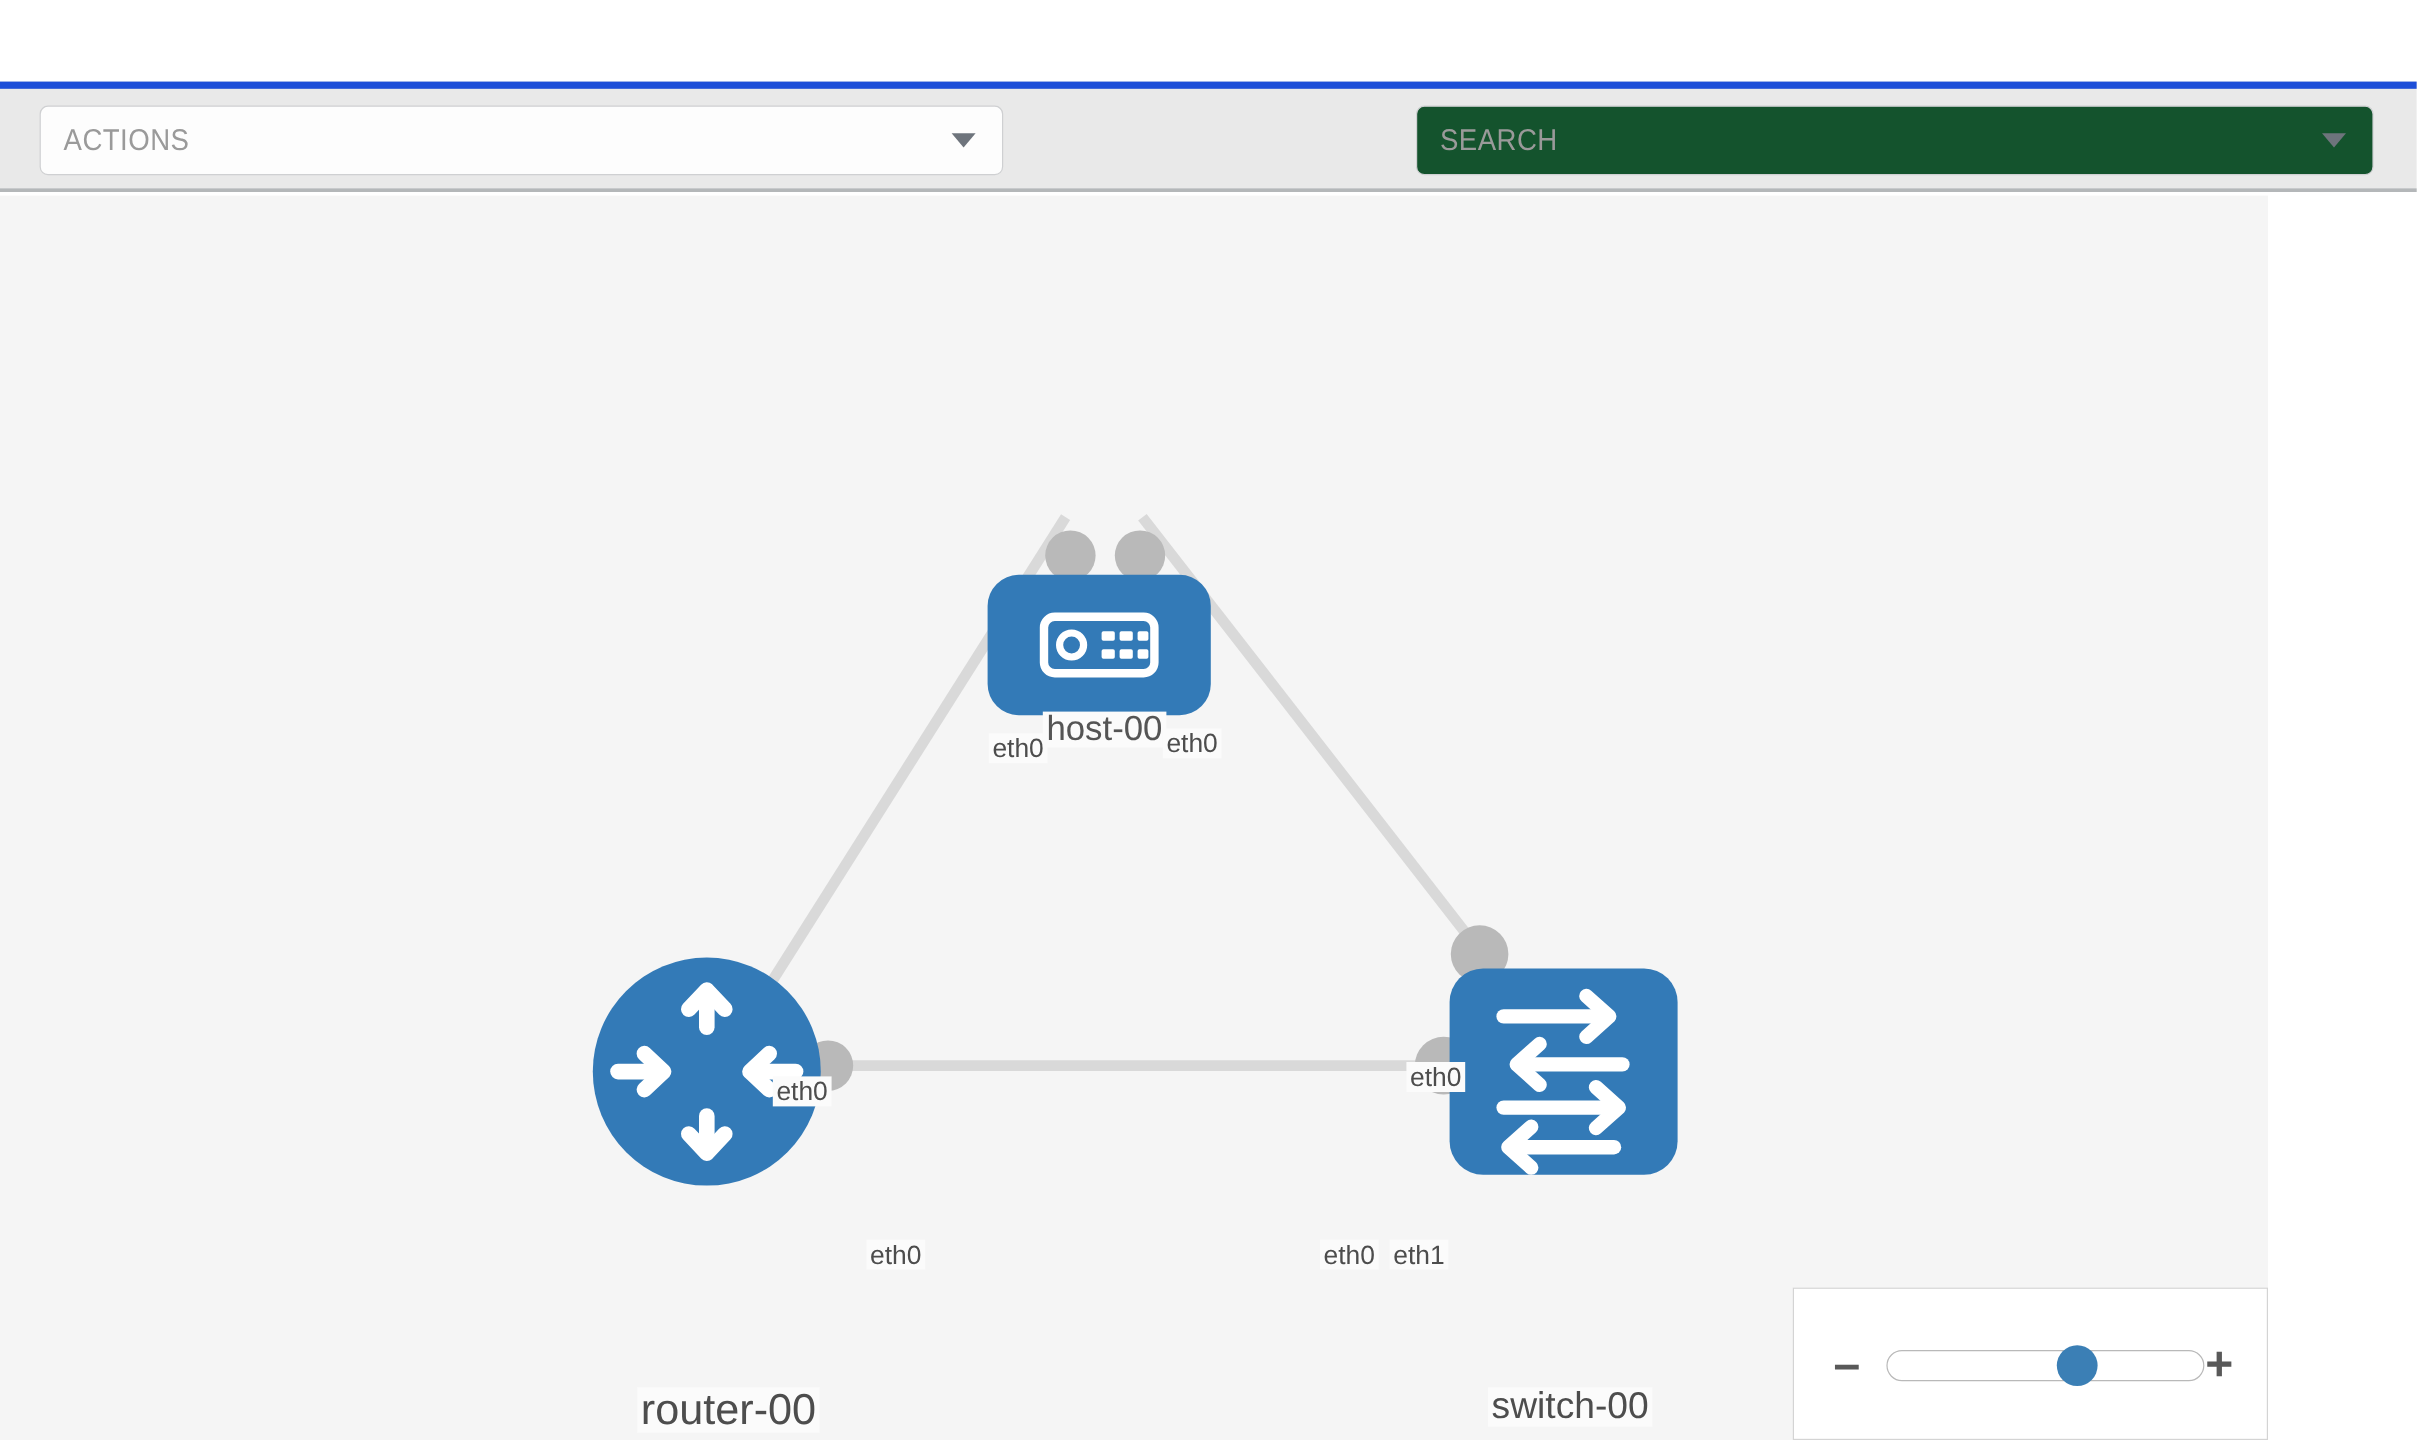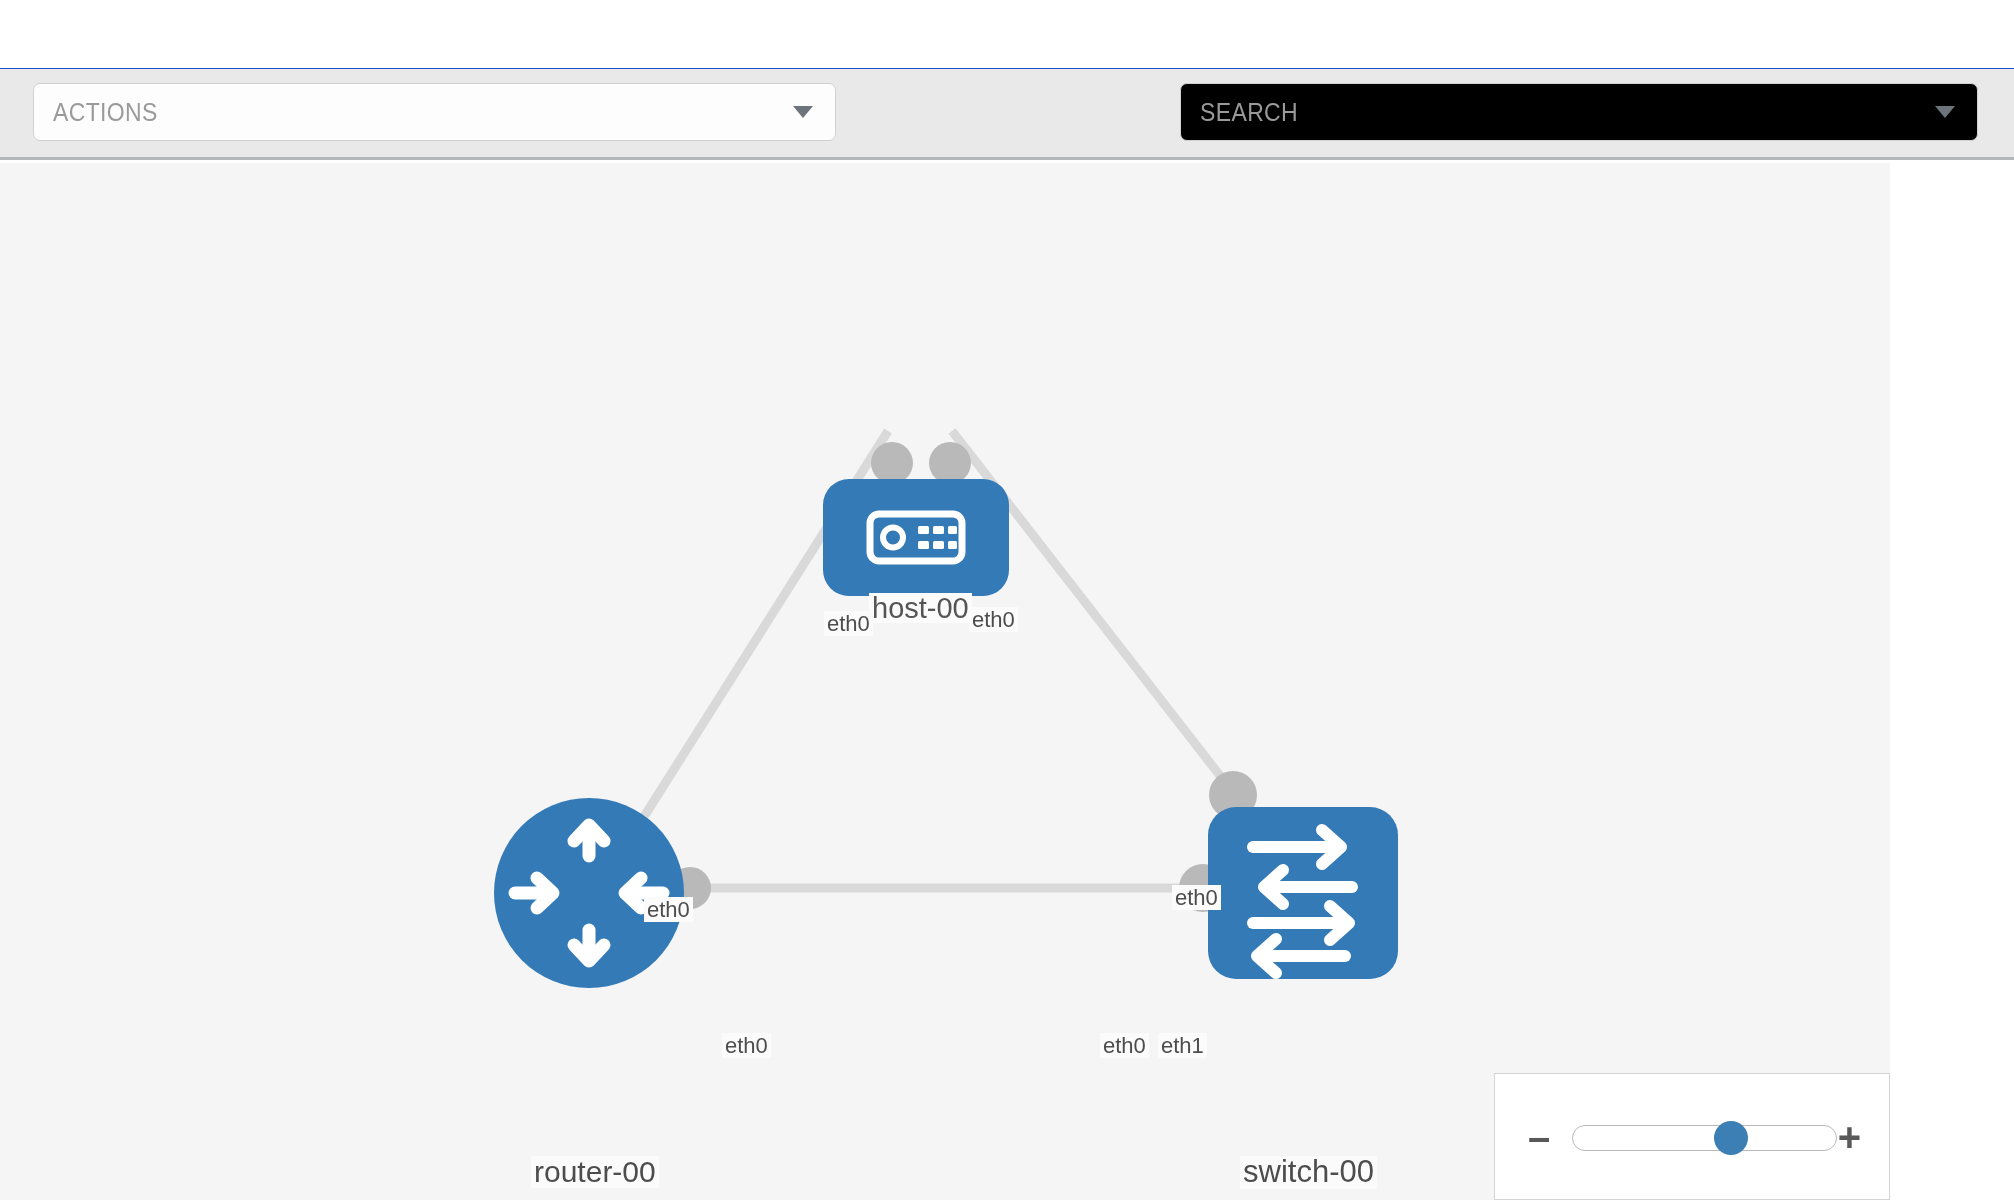--- a/index.html
+++ b/index.html
@@ -31,21 +31,21 @@
     position: absolute; right: 27px; top: 18px;
     width: 34px; height: 34px; border-radius: 50%;
     background: #c9c9c9; cursor: pointer;
   }
   .close-btn svg { display: block; }
 
   
   .toolbar {
     position: absolute; left: 0; top: 68px; width: 2014px; height: 92px;
     background: #e9e9e9;
-    border-top: 1px solid #1d4ed8;
+    border-top: 6px solid #1d4ed8;
     border-bottom: 3px solid #b4b7b9;
   }
   .actions-select {
     position: absolute; left: 33px; top: 14px;
     width: 803px; height: 58px;
     background: #fdfdfd;
     border: 1px solid #cfd0d2; border-radius: 7px;
     cursor: pointer;
   }
   .actions-label {
@@ -63,21 +63,21 @@
   }
   .tool-icon {
     position: absolute; top: 92px; width: 46px; height: 46px;
     cursor: pointer;
   }
   .tool-icon.wrench { left: 1039px; }
   .tool-icon.key    { left: 1108px; }
   .search-select {
     position: absolute; left: 1180px; top: 14px;
     width: 798px; height: 58px;
-    background: #000000;
+    background: #14532d;
     border: 1px solid #cfd0d2; border-radius: 7px;
     cursor: text;
   }
   .search-label {
     position: absolute; left: 19px; top: 14px;
     font-size: 25px; color: #9a9a9a; letter-spacing: 0.4px;
     font-family: "Liberation Sans Narrow", "Liberation Sans", sans-serif;
     transform: scaleX(0.92); transform-origin: left center;
   }
 
@@ -251,21 +251,21 @@
     <div class="lbl iface" style="left:644px; top:734px;">eth0</div>
 
     <div class="lbl iface" style="left:1172px; top:722px;">eth0</div>
 
     <div class="lbl iface" style="left:722px; top:870px;">eth0</div>
 
     <div class="lbl iface" style="left:1100px; top:870px;">eth0</div>
 
     <div class="lbl iface" style="left:1158px; top:870px;">eth1</div>
 
-    <div class="lbl" style="left:531px; top:993px; font-size:30px; padding:0 3px;">router-00</div>
+    <div class="lbl" style="left:531px; top:993px; font-size:36px; padding:0 3px;">router-00</div>
 
     <div class="lbl" style="left:1240px; top:993px; font-size:31px; padding:0 3px;">switch-00</div>
 
     <div class="zoom-panel">
 
       <div class="zoom-minus">–</div>
 
       <div class="zoom-track">
         <div class="zoom-thumb" id="zoom-thumb" style="left: 60%;"></div>
       </div>

